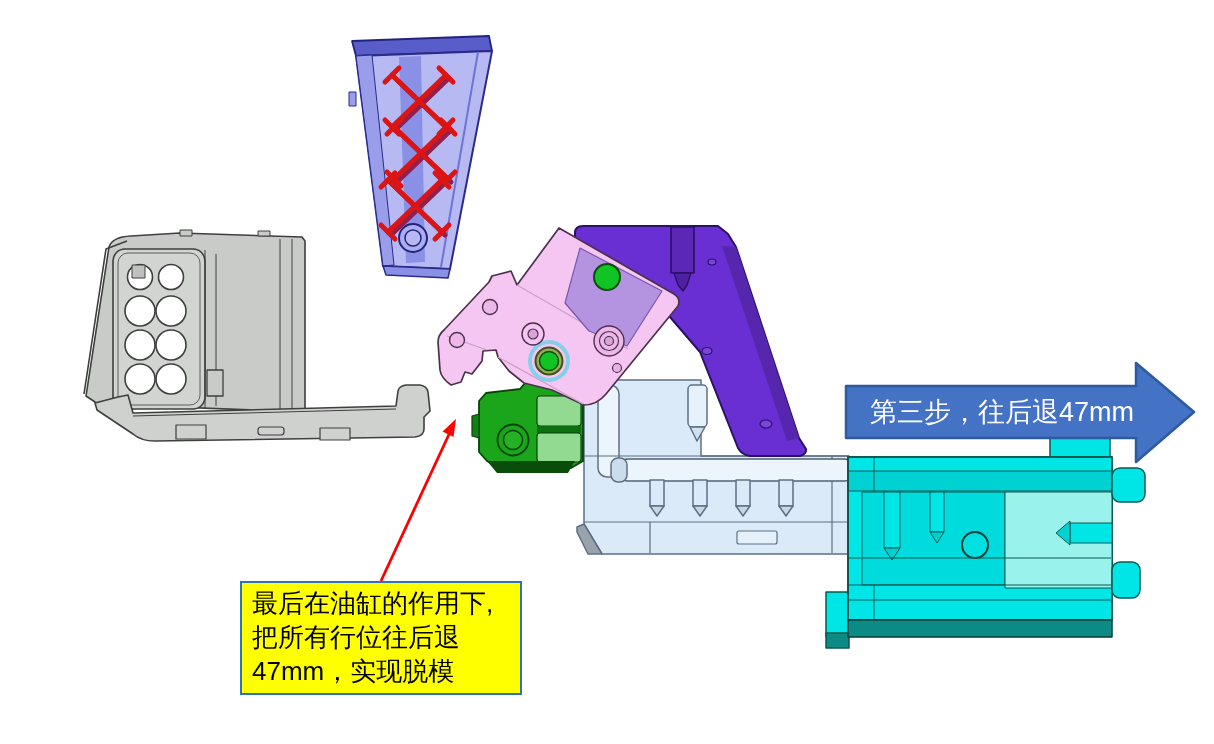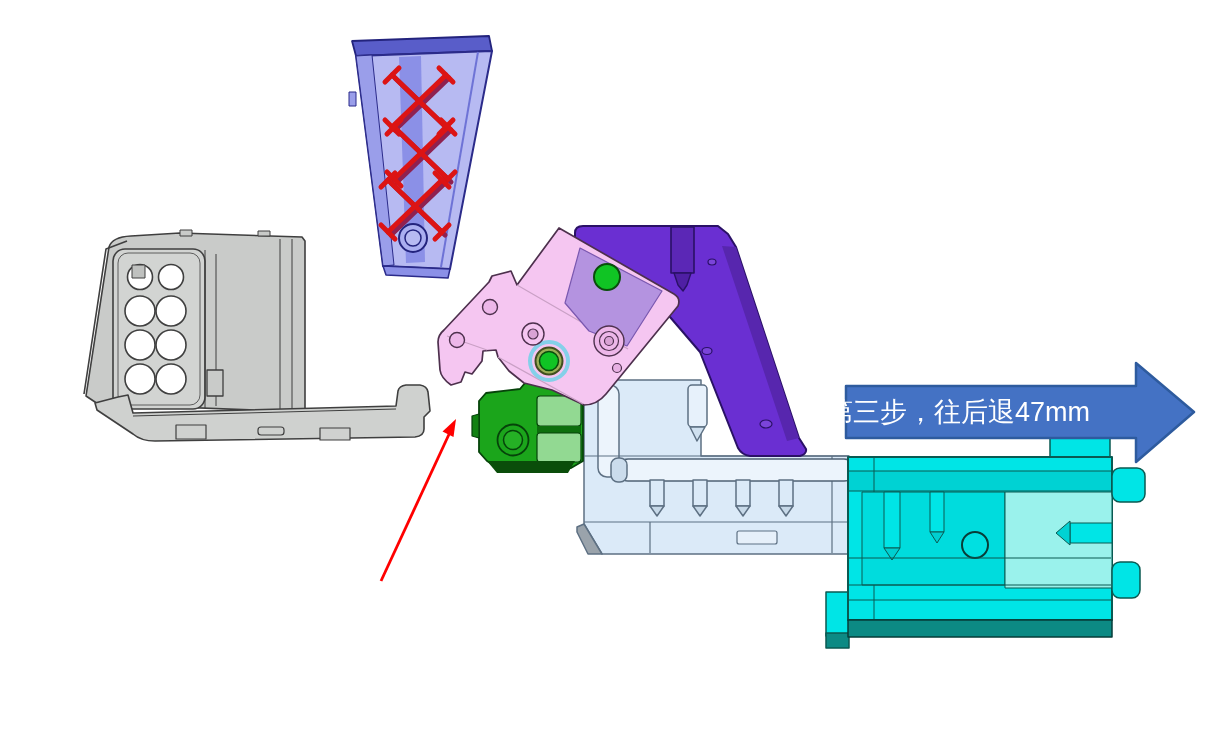--- a/index.html
+++ b/index.html
@@ -1,19 +1,19 @@
 <!DOCTYPE html>
 <html><head>
 <meta charset="utf-8">
 <style>
   html,body{margin:0;padding:0;background:#fff;}
   .stage{position:relative;width:1214px;height:744px;background:#ffffff;overflow:hidden;
          font-family:"Liberation Sans","DejaVu Sans",sans-serif;}
   .stage svg{position:absolute;left:0;top:0;}
-  .arrow-label{position:absolute;left:814px;top:388px;width:288px;height:48px;
+  .arrow-label{position:absolute;left:858px;top:388px;width:288px;height:48px;
        display:flex;align-items:center;justify-content:center;
        font-size:27px;color:#ffffff;white-space:nowrap;letter-spacing:0px;}
   .callout{position:absolute;left:240px;top:581px;width:258px;
        background:#ffff00;border:2px solid #2e75b6;padding:3px 10px 5px 10px;
        font-size:26px;line-height:34px;color:#000000;}
   .callout div{white-space:nowrap;}
 </style>
 </head>
 <body>
 
@@ -166,13 +166,18 @@
   <polygon fill="#4472c4" stroke="#2e5b9e" stroke-width="2.5" stroke-linejoin="round" points="846,386 1136,386 1136,363 1194,412 1136,462 1136,438 846,438"></polygon>
 
   <g>
     <line stroke="#ff0000" stroke-width="2.8" x1="381" y1="581" x2="451" y2="430"></line>
     <polygon fill="#ff0000" points="456,419 453.5,437 442.5,431.5"></polygon>
   </g>
 </svg>
 
   <div class="arrow-label">第三步，往后退47mm</div>
 
+  <div class="callout">
+    <div>最后在油缸的作用下,</div>
+    <div>把所有行位往后退</div>
+    <div>47mm，实现脱模</div>
+  </div>
 </div>
 
 </body></html>

